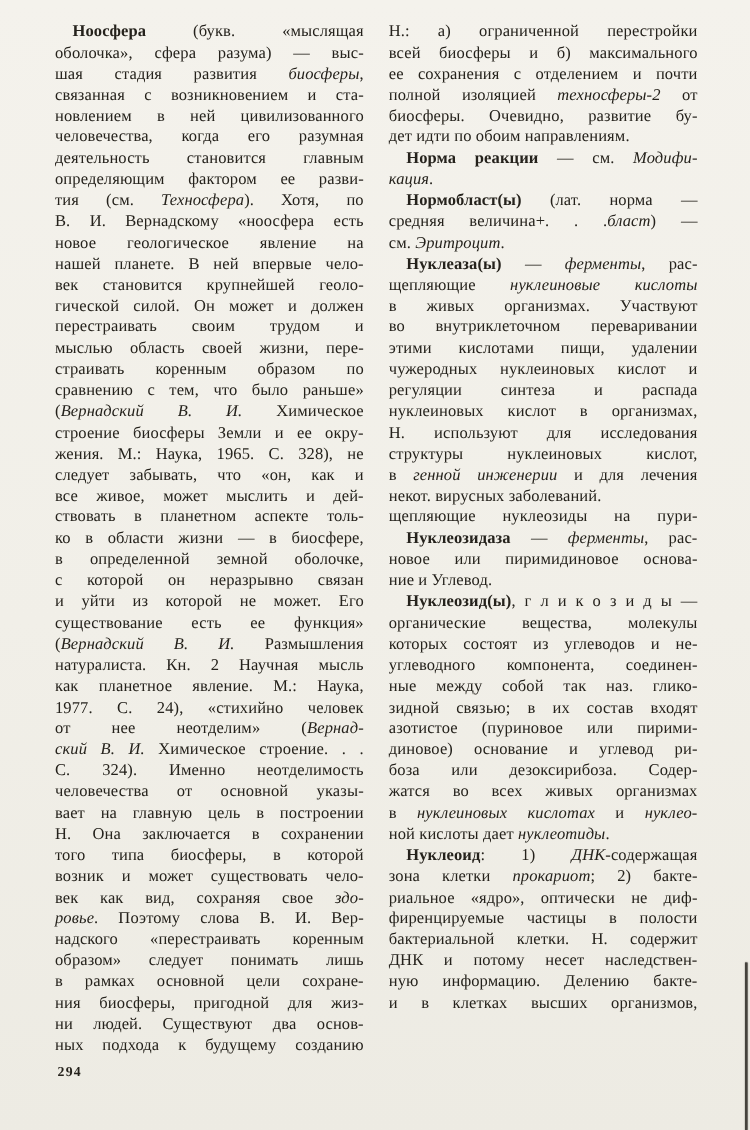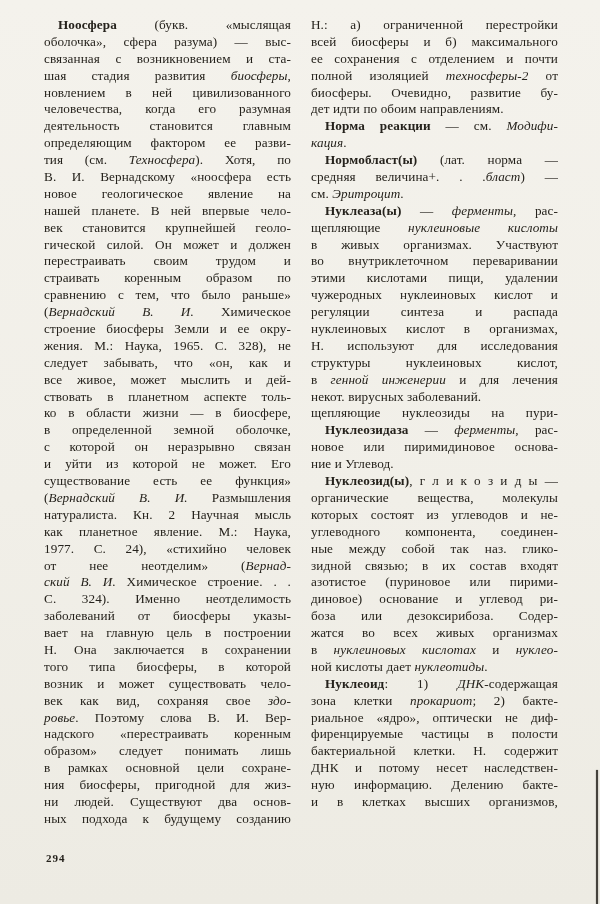--- a/index.html
+++ b/index.html
@@ -37,54 +37,55 @@
     width:2px; background:#45423c; box-shadow:0 0 1px #45423c;
   }
 </style>
 </head>
 <body>
 
 <div class="page">
   <div class="col col-left">
       <div class="line ind"><b>Ноосфера</b> (букв. «мыслящая</div>
       <div class="line">оболочка», сфера разума) — выс-</div>
+      <div class="line">шая стадия развития <i>биосферы</i>,</div>
       <div class="line">связанная с возникновением и ста-</div>
-      <div class="line">шая стадия развития <i>биосферы</i>,</div>
       <div class="line">новлением в ней цивилизованного</div>
       <div class="line">человечества, когда его разумная</div>
       <div class="line">деятельность становится главным</div>
       <div class="line">определяющим фактором ее разви-</div>
       <div class="line">тия (см. <i>Техносфера</i>). Хотя, по</div>
       <div class="line">В. И. Вернадскому «ноосфера есть</div>
       <div class="line">новое геологическое явление на</div>
       <div class="line">нашей планете. В ней впервые чело-</div>
       <div class="line">век становится крупнейшей геоло-</div>
       <div class="line">гической силой. Он может и должен</div>
       <div class="line">перестраивать своим трудом и</div>
+      <div class="line">мыслью область своей жизни, пере-</div>
       <div class="line">страивать коренным образом по</div>
       <div class="line">сравнению с тем, что было раньше»</div>
       <div class="line">(<i>Вернадский В. И.</i> Химическое</div>
       <div class="line">строение биосферы Земли и ее окру-</div>
       <div class="line">жения. М.: Наука, 1965. С. 328), не</div>
       <div class="line">следует забывать, что «он, как и</div>
       <div class="line">все живое, может мыслить и дей-</div>
       <div class="line">ствовать в планетном аспекте толь-</div>
       <div class="line">ко в области жизни — в биосфере,</div>
       <div class="line">в определенной земной оболочке,</div>
       <div class="line">с которой он неразрывно связан</div>
       <div class="line">и уйти из которой не может. Его</div>
       <div class="line">существование есть ее функция»</div>
       <div class="line">(<i>Вернадский В. И.</i> Размышления</div>
       <div class="line">натуралиста. Кн. 2 Научная мысль</div>
       <div class="line">как планетное явление. М.: Наука,</div>
       <div class="line">1977. С. 24), «стихийно человек</div>
       <div class="line">от нее неотделим» (<i>Вернад-</i></div>
       <div class="line"><i>ский В. И.</i> Химическое строение. . .</div>
       <div class="line">С. 324). Именно неотделимость</div>
-      <div class="line">заболеваний от биосферы указы-</div>
+      <div class="line">человечества от основной указы-</div>
       <div class="line">вает на главную цель в построении</div>
       <div class="line">Н. Она заключается в сохранении</div>
       <div class="line">того типа биосферы, в которой</div>
       <div class="line">возник и может существовать чело-</div>
       <div class="line">век как вид, сохраняя свое <i>здо-</i></div>
       <div class="line"><i>ровье</i>. Поэтому слова В. И. Вер-</div>
       <div class="line">надского «перестраивать коренным</div>
       <div class="line">образом» следует понимать лишь</div>
       <div class="line">в рамках основной цели сохране-</div>
       <div class="line">ния биосферы, пригодной для жиз-</div>

